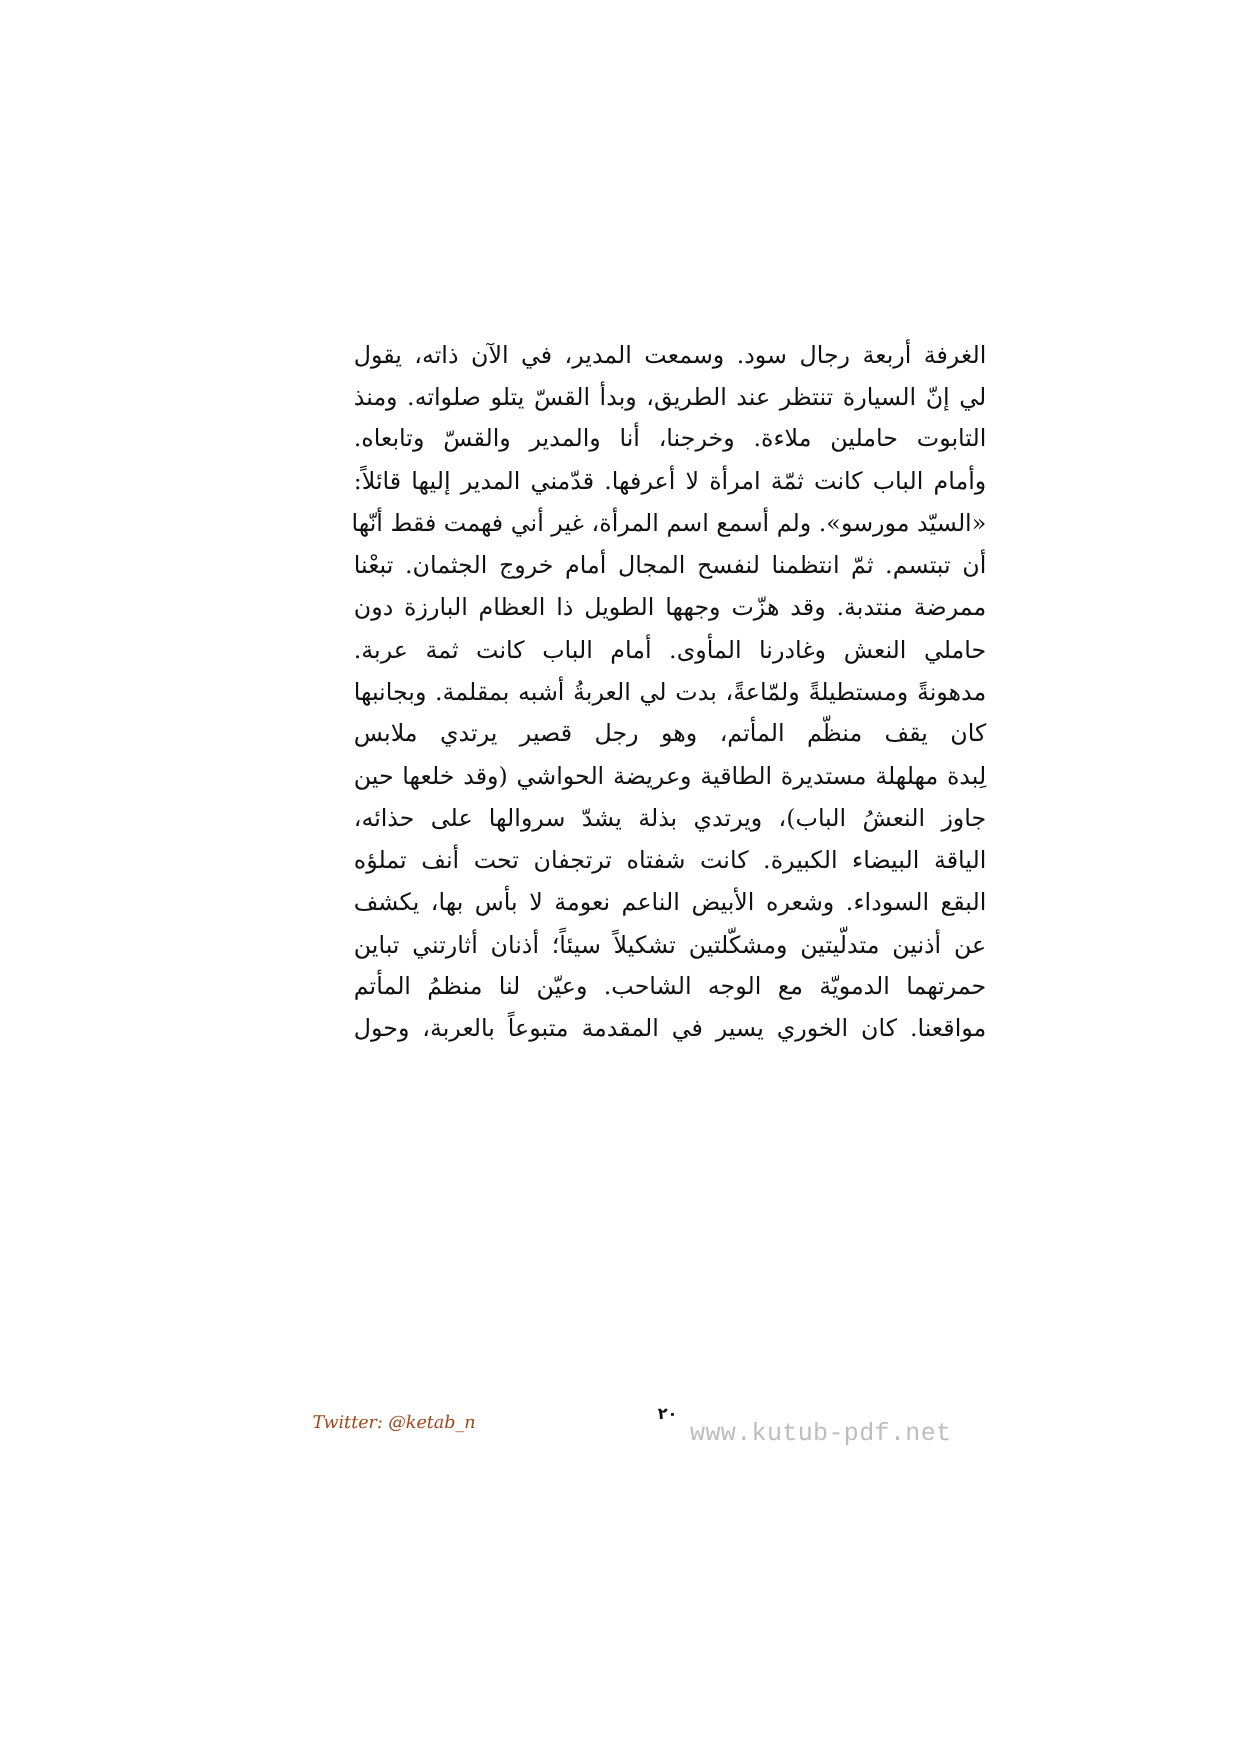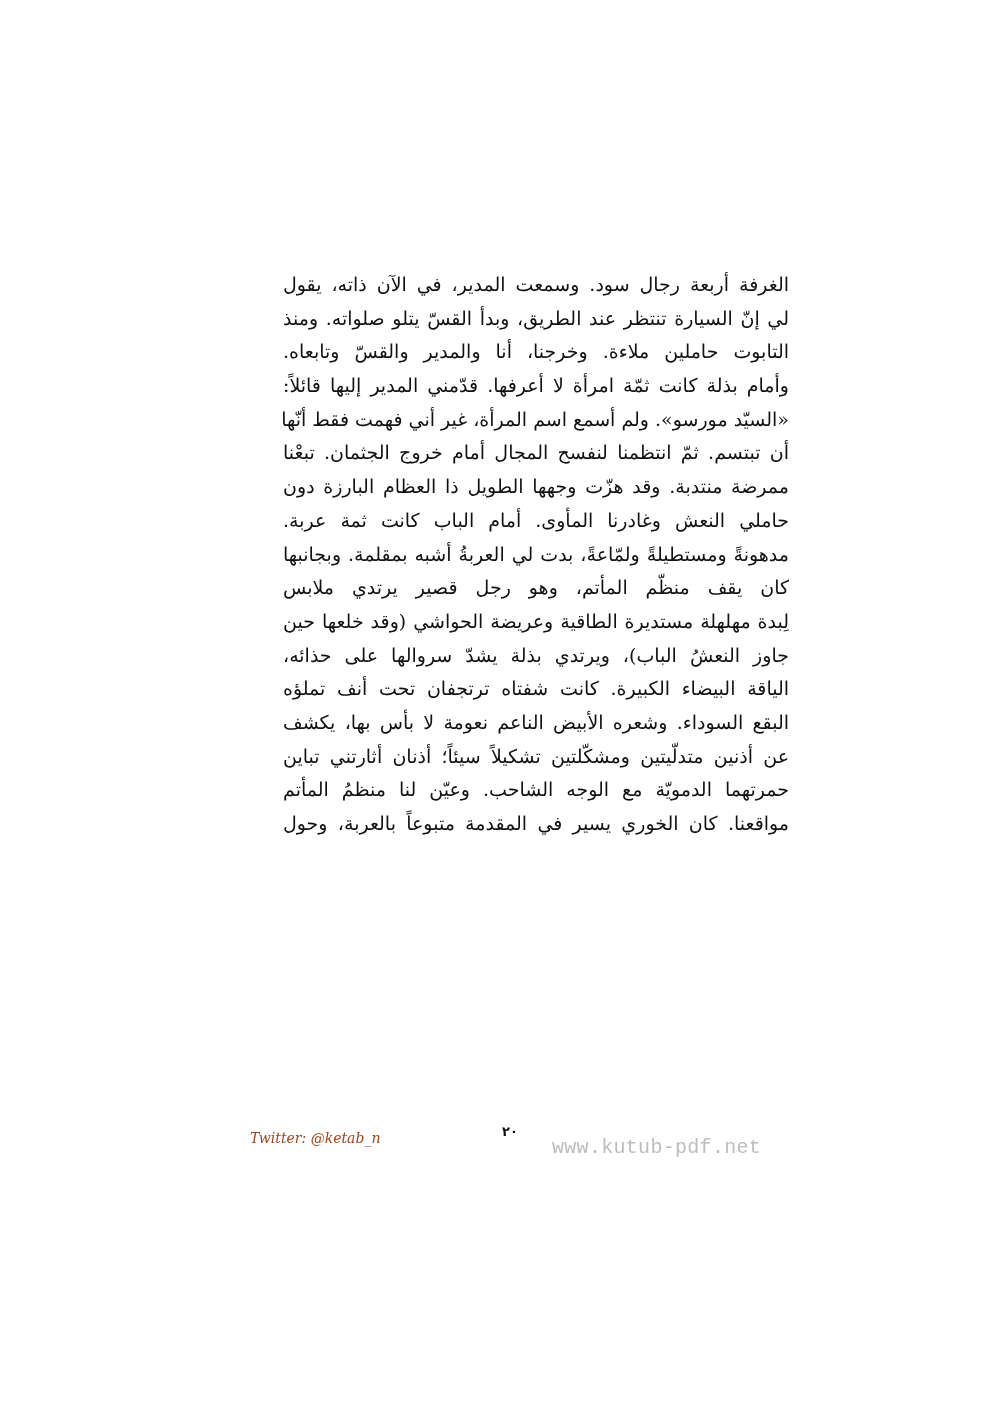--- a/index.html
+++ b/index.html
@@ -47,21 +47,21 @@
       font-style: italic;
       font-size: 14px;
       color: #a0461a;
       text-align: right;
     }
     .footer-page-number {
       position: absolute;
       left: 462px;
       top: 1124px;
       width: 40px;
-      text-align: left;
+      text-align: right;
       font-family: "DejaVu Sans", "Liberation Sans", sans-serif;
       font-size: 13px;
       font-weight: bold;
       color: #111111;
     }
     .footer-watermark {
       position: absolute;
       left: 512px;
       top: 1136px;
       font-family: Liberation Mono, monospace;
@@ -71,21 +71,21 @@
     }
   </style>
 </head>
 <body>
 
 <div class="page">
   <div class="text-block">
     <div class="line">الغرفة أربعة رجال سود. وسمعت المدير، في الآن ذاته، يقول</div>
     <div class="line">لي إنّ السيارة تنتظر عند الطريق، وبدأ القسّ يتلو صلواته. ومنذ</div>
     <div class="line">التابوت حاملين ملاءة. وخرجنا، أنا والمدير والقسّ وتابعاه.</div>
-    <div class="line">وأمام بذلة كانت ثمّة امرأة لا أعرفها. قدّمني المدير إليها قائلاً:</div>
+    <div class="line">وأمام الباب كانت ثمّة امرأة لا أعرفها. قدّمني المدير إليها قائلاً:</div>
     <div class="line">«السيّد مورسو». ولم أسمع اسم المرأة، غير أني فهمت فقط أنّها</div>
     <div class="line">أن تبتسم. ثمّ انتظمنا لنفسح المجال أمام خروج الجثمان. تبعْنا</div>
     <div class="line">ممرضة منتدبة. وقد هزّت وجهها الطويل ذا العظام البارزة دون</div>
     <div class="line">حاملي النعش وغادرنا المأوى. أمام الباب كانت ثمة عربة.</div>
     <div class="line">مدهونةً ومستطيلةً ولمّاعةً، بدت لي العربةُ أشبه بمقلمة. وبجانبها</div>
     <div class="line">كان يقف منظّم المأتم، وهو رجل قصير يرتدي ملابس</div>
     <div class="line">لِبدة مهلهلة مستديرة الطاقية وعريضة الحواشي (وقد خلعها حين</div>
     <div class="line">جاوز النعشُ الباب)، ويرتدي بذلة يشدّ سروالها على حذائه،</div>
     <div class="line">الياقة البيضاء الكبيرة. كانت شفتاه ترتجفان تحت أنف تملؤه</div>
     <div class="line">البقع السوداء. وشعره الأبيض الناعم نعومة لا بأس بها، يكشف</div>

